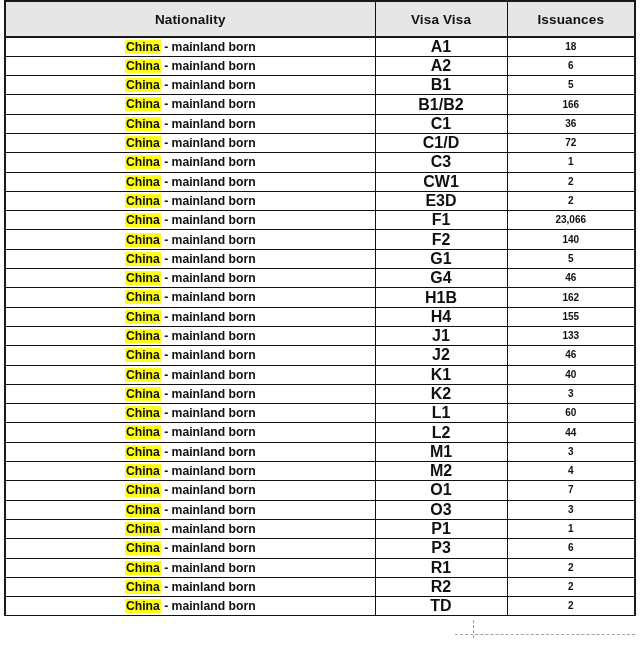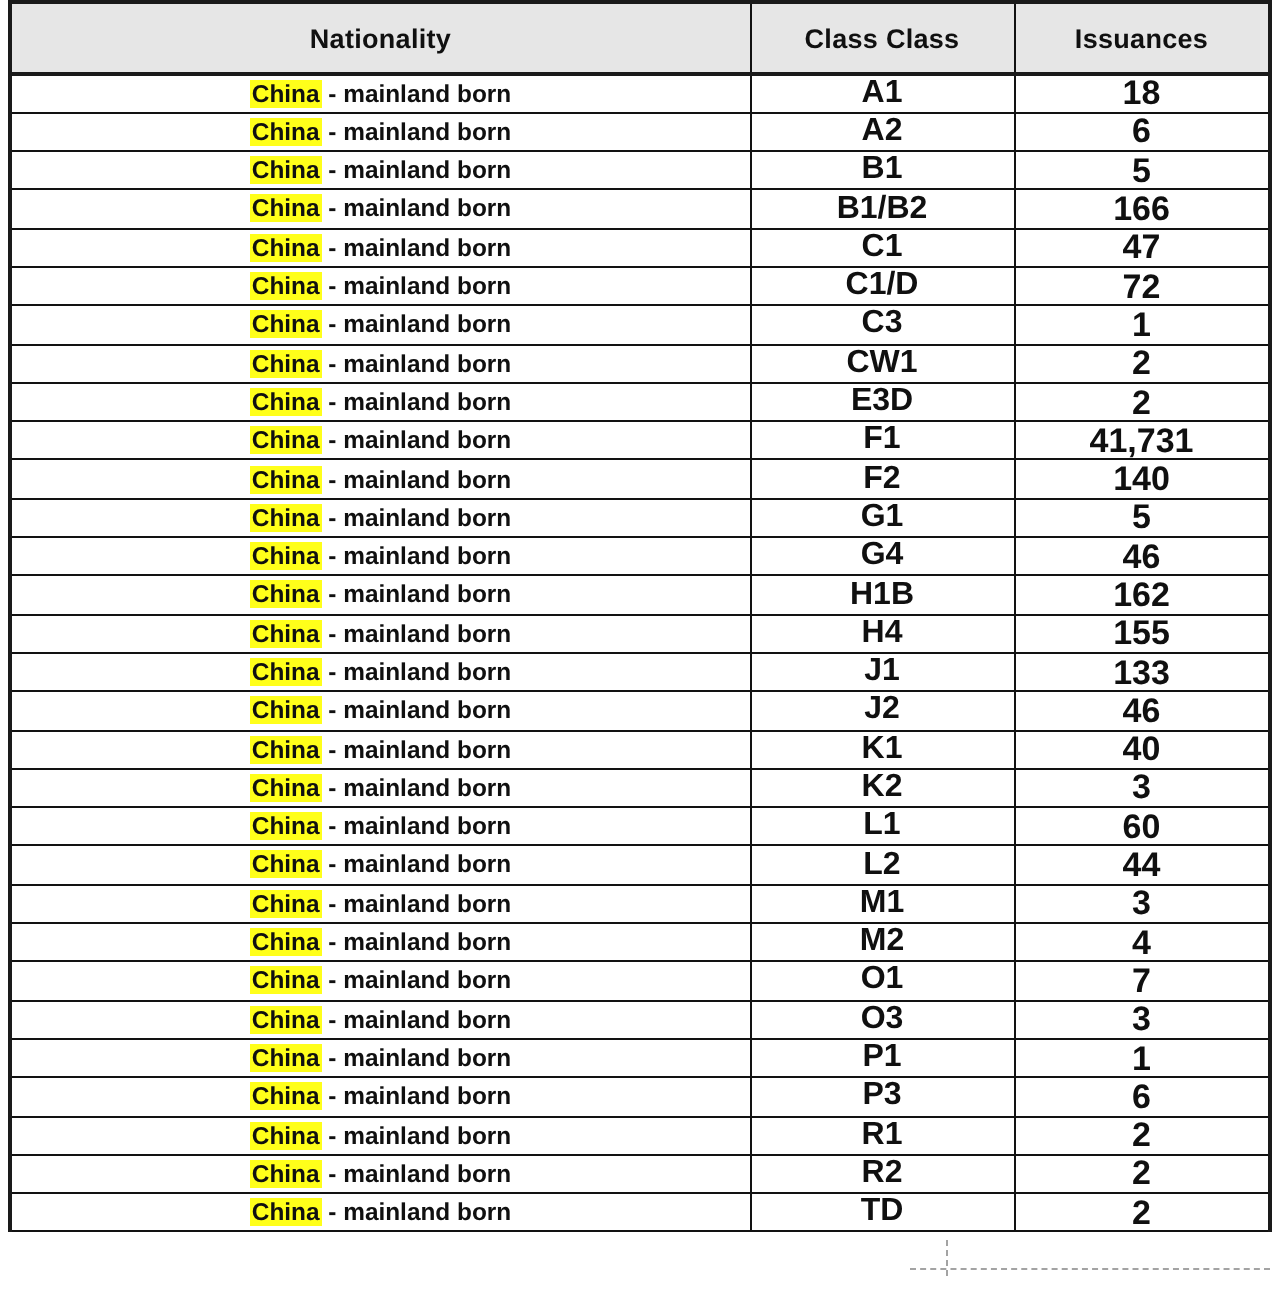--- a/index.html
+++ b/index.html
@@ -77,21 +77,21 @@
   }
 
   .tbl tbody td {
     height: 19.3px;
     font-size: 12.2px;
     background: #ffffff;
     line-height: 1;
   }
   .tbl tbody td.nat   { font-size: 12.2px; }
   .tbl tbody td.visa  { font-size: 16px; }
-  .tbl tbody td.iss   { font-size: 17px; }
+  .tbl tbody td.iss   { font-size: 10px; }
 
   .hl {
     background: #ffff1a;
     padding: 0 1px;
   }
 
   
   .watermark {
     position: absolute;
     left: 455px;
@@ -122,21 +122,21 @@
 
   <table class="tbl">
     <colgroup>
       <col class="c-nat">
       <col class="c-visa">
       <col class="c-iss">
     </colgroup>
     <thead>
       <tr>
         <th>Nationality</th>
-        <th>Class Class</th>
+        <th>Visa Visa</th>
         <th>Issuances</th>
       </tr>
     </thead>
     <tbody id="tbody">
         <tr>
           <td class="nat"><span class="hl">China</span><span> - mainland born</span></td>
           <td class="visa">A1</td>
           <td class="iss">18</td>
         </tr>
         <tr>
@@ -150,21 +150,21 @@
           <td class="iss">5</td>
         </tr>
         <tr>
           <td class="nat"><span class="hl">China</span><span> - mainland born</span></td>
           <td class="visa">B1/B2</td>
           <td class="iss">166</td>
         </tr>
         <tr>
           <td class="nat"><span class="hl">China</span><span> - mainland born</span></td>
           <td class="visa">C1</td>
-          <td class="iss">47</td>
+          <td class="iss">36</td>
         </tr>
         <tr>
           <td class="nat"><span class="hl">China</span><span> - mainland born</span></td>
           <td class="visa">C1/D</td>
           <td class="iss">72</td>
         </tr>
         <tr>
           <td class="nat"><span class="hl">China</span><span> - mainland born</span></td>
           <td class="visa">C3</td>
           <td class="iss">1</td>
@@ -175,21 +175,21 @@
           <td class="iss">2</td>
         </tr>
         <tr>
           <td class="nat"><span class="hl">China</span><span> - mainland born</span></td>
           <td class="visa">E3D</td>
           <td class="iss">2</td>
         </tr>
         <tr>
           <td class="nat"><span class="hl">China</span><span> - mainland born</span></td>
           <td class="visa">F1</td>
-          <td class="iss">41,731</td>
+          <td class="iss">23,066</td>
         </tr>
         <tr>
           <td class="nat"><span class="hl">China</span><span> - mainland born</span></td>
           <td class="visa">F2</td>
           <td class="iss">140</td>
         </tr>
         <tr>
           <td class="nat"><span class="hl">China</span><span> - mainland born</span></td>
           <td class="visa">G1</td>
           <td class="iss">5</td>

